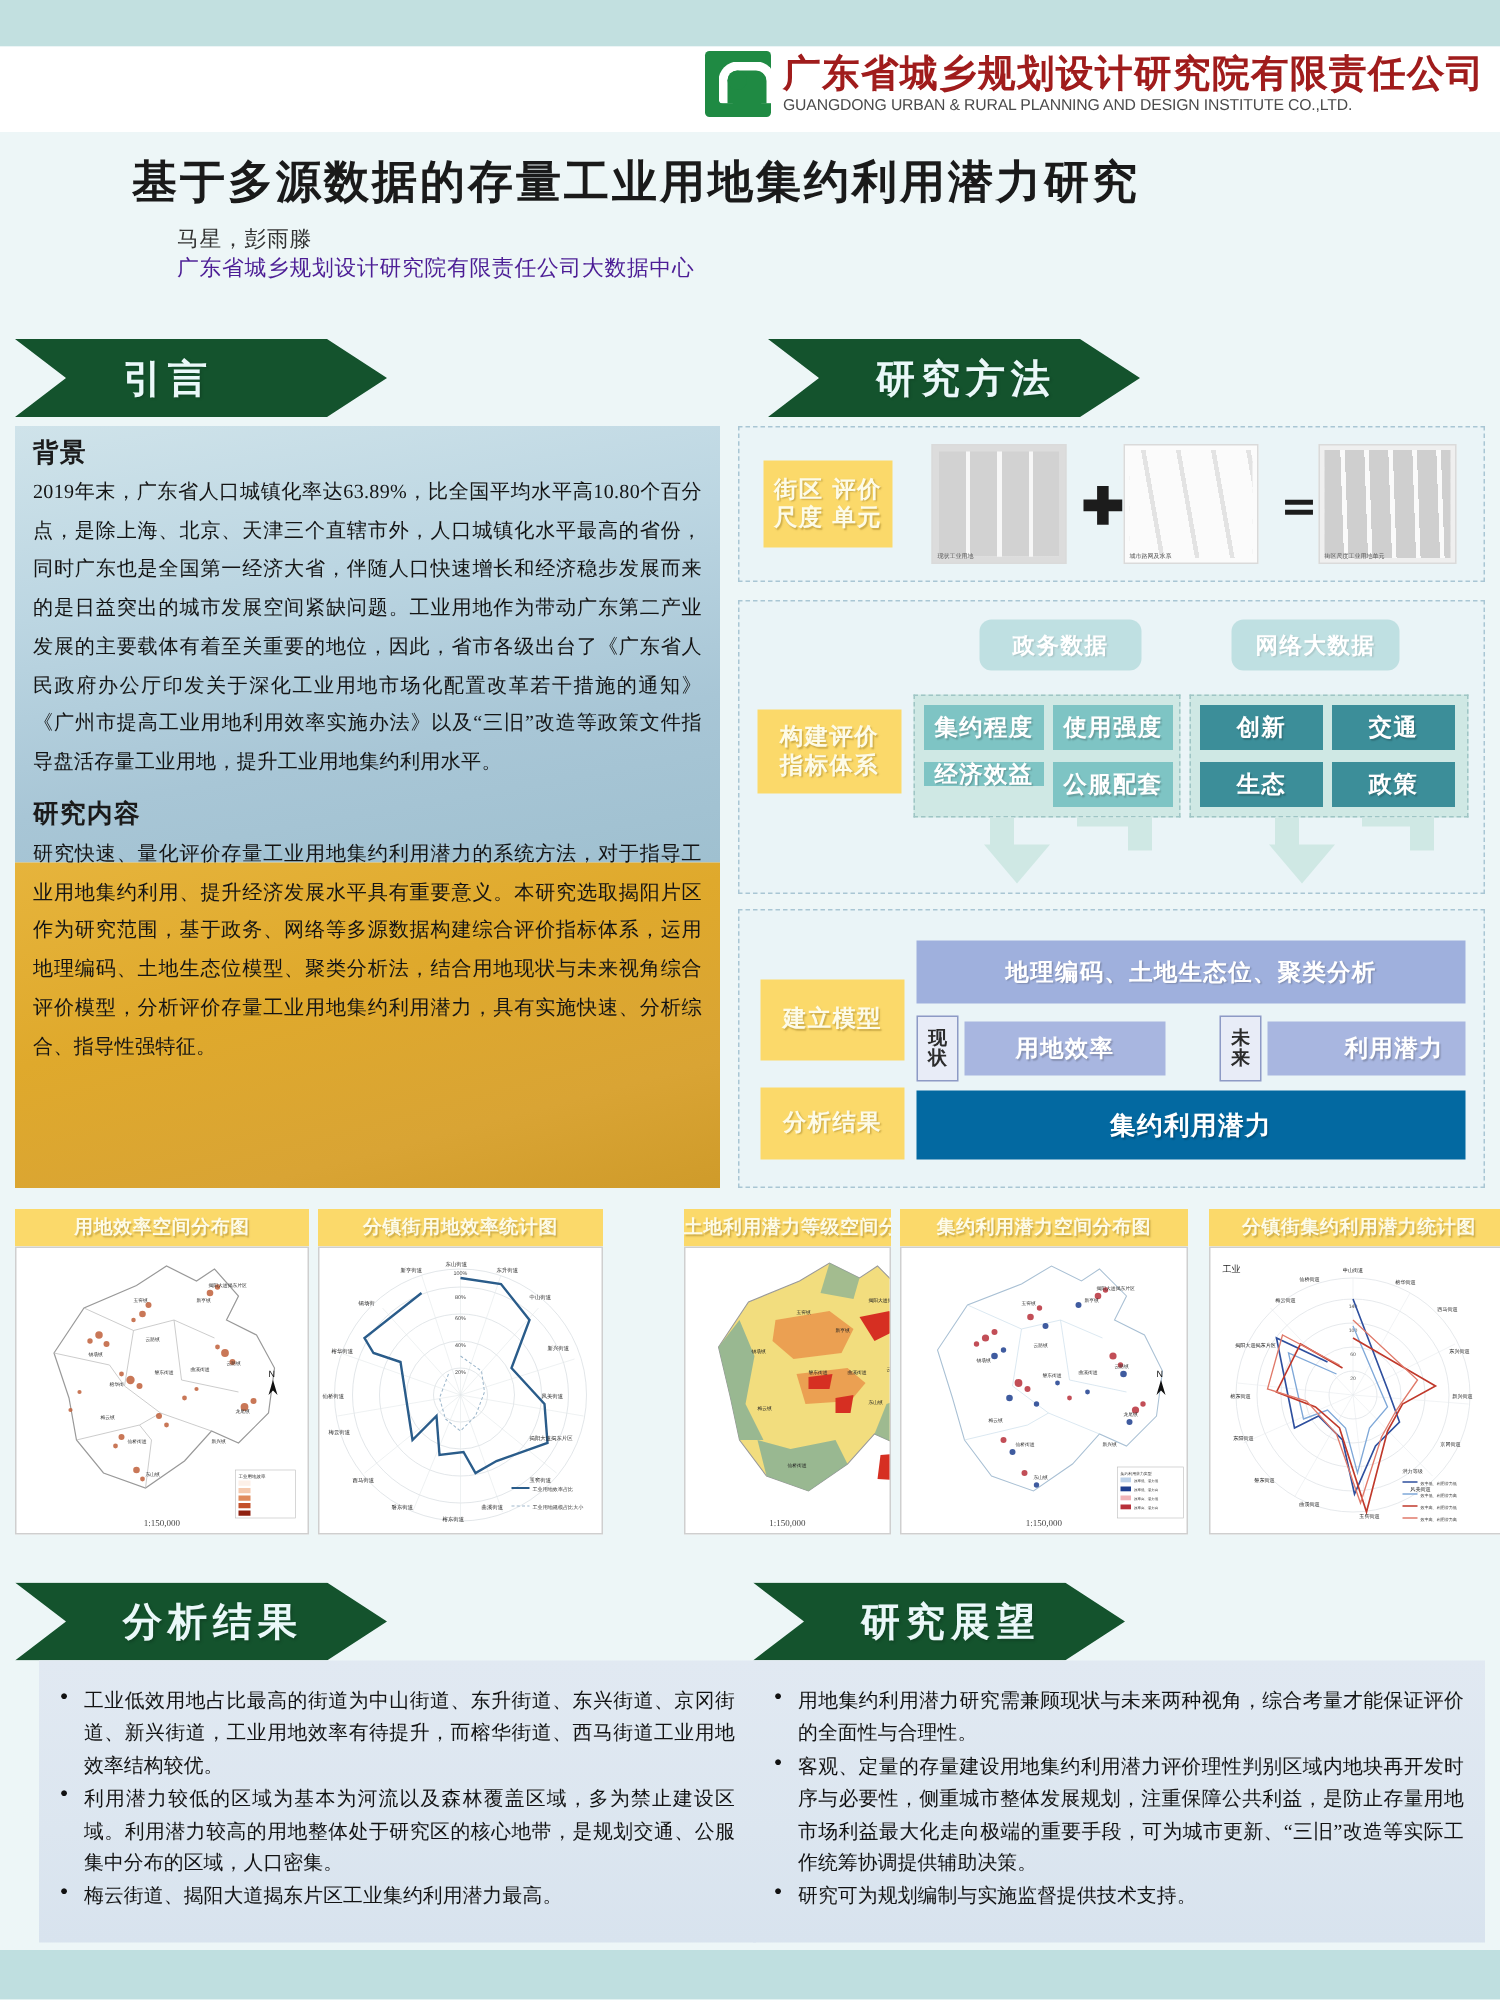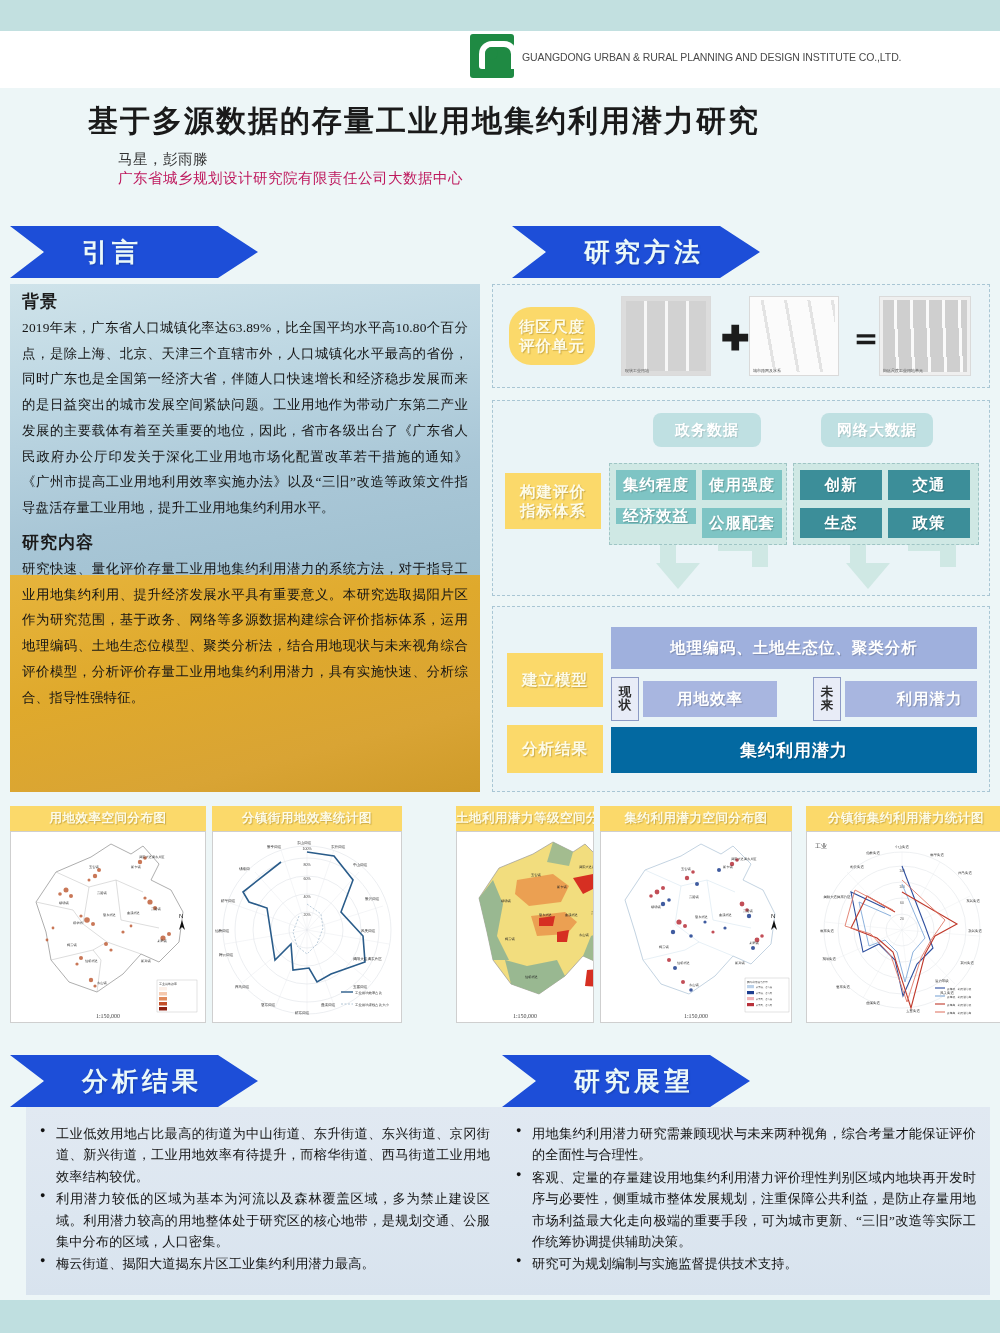--- a/index.html
+++ b/index.html
@@ -33,25 +33,25 @@
   .logo-text-en { font-family:"Liberation Sans",sans-serif; font-size:10.5px; color:#4a4a4a;
                   letter-spacing:-0.1px; margin-top:2px; }
 
   
   .poster-title {
     position:absolute; top:101px; left:88px; width:850px;
     font-size:30px; font-weight:bold; color:#1a1a1a; letter-spacing:2px;
     font-family:"Liberation Serif", serif;
   }
   .authors  { position:absolute; top:150px; left:118px; font-size:14.5px; color:#333; letter-spacing:0.5px; }
-  .affil    { position:absolute; top:169px; left:118px; font-size:14.5px; color:#be185d; letter-spacing:0.5px; }
+  .affil    { position:absolute; top:169px; left:118px; font-size:14.5px; color:#4c1d95; letter-spacing:0.5px; }
 
   
   .sec-header {
-    position:absolute; height:52px; background:#1d4ed8; color:#eaf8f9;
+    position:absolute; height:52px; background:#14532d; color:#eaf8f9;
     display:flex; align-items:center;
     font-size:26px; font-weight:bold; letter-spacing:4px;
     padding-left:72px;
     clip-path: polygon(0 0, calc(100% - 40px) 0, 100% 50%, calc(100% - 40px) 100%, 0 100%, 34px 50%);
     text-shadow: 1px 1px 2px rgba(0,0,0,.18);
   }
 
   
   .panel { position:absolute; }
 
@@ -150,20 +150,21 @@
 <body>
 
 <div class="band-top"></div>
 <div class="band-white"></div>
 <div class="band-body"></div>
 <div class="band-bottom"></div>
 
 <div class="logo-wrap">
   <div class="logo-mark"></div>
   <div>
+    <div class="logo-text-cn">广东省城乡规划设计研究院有限责任公司</div>
     <div class="logo-text-en">GUANGDONG URBAN &amp; RURAL PLANNING AND DESIGN INSTITUTE CO.,LTD.</div>
   </div>
 </div>
 
 <div class="poster-title">基于多源数据的存量工业用地集约利用潜力研究</div>
 <div class="authors">马星，彭雨滕</div>
 <div class="affil">广东省城乡规划设计研究院有限责任公司大数据中心</div>
 
 <div class="sec-header" style="top:226px; left:10px; width:248px;">引言</div>
 
@@ -174,21 +175,21 @@
   <div class="intro-para">2019年末，广东省人口城镇化率达63.89%，比全国平均水平高10.80个百分点，是除上海、北京、天津三个直辖市外，人口城镇化水平最高的省份，同时广东也是全国第一经济大省，伴随人口快速增长和经济稳步发展而来的是日益突出的城市发展空间紧缺问题。工业用地作为带动广东第二产业发展的主要载体有着至关重要的地位，因此，省市各级出台了《广东省人民政府办公厅印发关于深化工业用地市场化配置改革若干措施的通知》《广州市提高工业用地利用效率实施办法》以及“三旧”改造等政策文件指导盘活存量工业用地，提升工业用地集约利用水平。</div>
   <div class="intro-sub" style="padding-top:10px;">研究内容</div>
   <div class="intro-para">研究快速、量化评价存量工业用地集约利用潜力的系统方法，对于指导工业用地集约利用、提升经济发展水平具有重要意义。本研究选取揭阳片区作为研究范围，基于政务、网络等多源数据构建综合评价指标体系，运用地理编码、土地生态位模型、聚类分析法，结合用地现状与未来视角综合评价模型，分析评价存量工业用地集约利用潜力，具有实施快速、分析综合、指导性强特征。</div>
 </div>
 
 <div class="sec-header" style="top:226px; left:512px; width:248px;">研究方法</div>
 
 <div class="panel" id="method-panel">
 
   <div class="dashbox" style="top:0; left:0; width:498px; height:104px;">
-    <div class="yellow-tag" style="position:absolute; top:22px; left:16px; width:86px; height:58px; flex-direction:column;border-radius:22px;">
+    <div class="yellow-tag" style="position:absolute; top:22px; left:16px; width:86px; height:58px; flex-direction:row;">
       <span>街区尺度</span>
       <span>评价单元</span>
     </div>
     <div class="thumb-map" style="position:absolute; top:11px; left:128px; width:90px; height:80px; background:#dcdcdc;">
       <div style="position:absolute;inset:4px;background:
         repeating-linear-gradient(90deg,#d2d2d2 0 18px,#f7f7f7 18px 21px),
         repeating-linear-gradient(0deg,transparent 0 14px,#f7f7f7 14px 17px);"></div>
       <div class="thumb-cap">现状工业用地</div>
     </div>
     <div class="op-sign" style="position:absolute; top:37px; left:228px;">✚</div>

